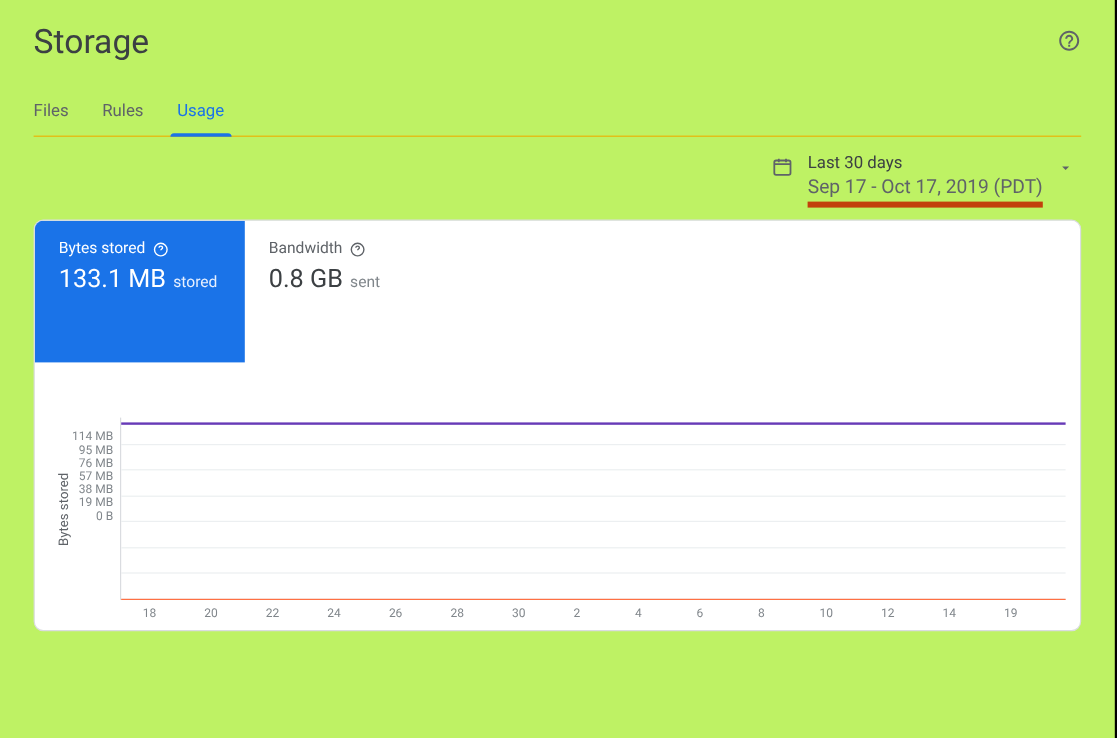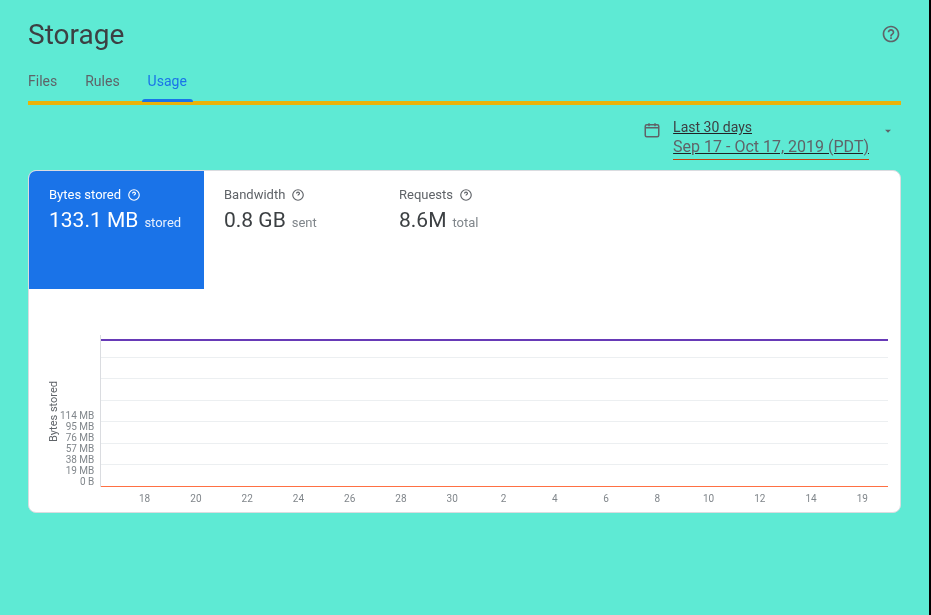--- a/index.html
+++ b/index.html
@@ -4,59 +4,59 @@
   <style>
     * { box-sizing: border-box; margin: 0; padding: 0; }
     body {
       font-family: Roboto, -apple-system, BlinkMacSystemFont, "Segoe UI", sans-serif;
       background: #f8f9fa;
       width: 931px;
       height: 615px;
       overflow: hidden;
       color: #202124;
     }
-    .container { padding: 18px 28px 0 28px; background:#5eead4; border-right:2px solid #000; height:615px;}
+    .container { padding: 18px 28px 0 28px; background:#bef264; border-right:2px solid #000; height:615px;}
     .header { display: flex; justify-content: space-between; align-items: flex-start; }
     .title { font-size: 28px; font-weight: 400; color: #3c4043; }
     .help-top { color:#5f6368; cursor:pointer; margin-top:6px; }
-    .tabs { display: flex; gap: 28px; margin-top: 22px; border-bottom: 4px solid #eab308; }
+    .tabs { display: flex; gap: 28px; margin-top: 34px; border-bottom: 1px solid #eab308; }
     .tab { padding: 0 0 12px 0; font-size: 14px; color: #5f6368; cursor: pointer; position:relative; }
     .tab.active { color: #1a73e8; }
     .tab.active::after { content:""; position:absolute; left:-6px; right:-6px; bottom:-1px; height:3px; background:#1a73e8; border-radius:3px 3px 0 0;}
     .date-row { display:flex; justify-content:flex-end; margin:14px 0 10px 0;}
     .date-picker { display:flex; align-items:flex-start; gap:12px; padding-right:6px;}
     .cal-icon { color:#5f6368; margin-top:2px; }
-    .date-texts { display:flex; flex-direction:column; min-width:160px; border-bottom:1px solid #c2410c; padding-bottom:3px;text-decoration:underline;}
+    .date-texts { display:flex; flex-direction:column; min-width:160px; border-bottom:5px solid #c2410c; padding-bottom:3px;}
     .date-label { font-size:14px; color:#3c4043; }
     .date-range { font-size:16px; color:#5f6368; margin-top:2px; }
     .date-caret { color:#5f6368; margin-top:4px; }
     .card { border:1px solid #dadce0; border-radius:8px; background:#fff; overflow:hidden; }
     .metrics { display:flex; }
     .metric { padding:16px 20px 18px 20px; min-width:175px; }
     .metric.first { background:#1a73e8; color:#fff; height:118px; }
     .metric-title { font-size:13px; display:flex; align-items:center; gap:6px; color:#5f6368; }
     .metric.first .metric-title { color:#fff; }
     .metric-value-row { display:flex; align-items:baseline; gap:6px; margin-top:6px;}
     .metric-value { font-size:21px; color:#3c4043; }
     .metric.first .metric-value { color:#fff; }
     .metric-suffix { font-size:13px; color:#80868b; }
     .metric.first .metric-suffix { color:#e8f0fe; }
     .help-icon { width:14px; height:14px; display:inline-flex; align-items:center; justify-content:center; }
     .help-icon svg { width:14px; height:14px; }
     .chart-wrap { padding: 46px 12px 8px 14px; }
     .y-axis-title { writing-mode: vertical-rl; transform: rotate(180deg); font-size:11px; color:#5f6368; text-align:center; padding-right:4px; align-self:center; }
-    .y-ticks { display:flex; flex-direction:column; justify-content:flex-end; align-items:flex-end; padding-right:6px; font-size:10px; color:#80868b; }
+    .y-ticks { display:flex; flex-direction:column; justify-content:flex-start; align-items:flex-end; padding-right:6px; font-size:10px; color:#80868b; }
     .plot { flex:1; position:relative; border-left:1px solid #dadce0; }
     .gridlines { position:absolute; inset:0; display:flex; flex-direction:column; justify-content:space-between; }
     .gridline { height:1px; background:#eceff1; width:100%; }
     .gridline:last-child { background:#dadce0; }
     .series-purple { position:absolute; left:0; right:0; height:2px; background:#673ab7; top:4px; }
     .series-orange { position:absolute; left:0; right:0; height:1px; background:#ff7043; bottom:0; }
     .x-ticks { display:flex; margin-left:76px; margin-top:6px; font-size:10px; color:#80868b; }
-    .x-tick { flex:1; text-align:center; }
+    .x-tick { flex:1; }
     .plot-area { height:152px; display:flex; }
   </style>
 </head>
 <body>
 
 <div class="container">
   <div class="header">
     <div class="title">Storage</div>
     <div class="help-top">
       <svg width="20" height="20" viewBox="0 0 24 24" fill="#5f6368">
@@ -116,35 +116,20 @@
                 <circle cx="12" cy="12" r="9"></circle>
                 <path d="M9.5 9.5a2.5 2.5 0 015 0c0 1.5-2.5 2-2.5 3.5M12 17h.01"></path>
               </svg>
           </span>
         </div>
         <div class="metric-value-row">
           <span class="metric-value">0.8 GB</span>
           <span class="metric-suffix">sent</span>
         </div>
       </div>
-      <div class="metric">
-        <div class="metric-title">
-          <span>Requests</span>
-          <span class="help-icon">
-            <svg viewBox="0 0 24 24" fill="none" stroke="#5f6368" stroke-width="2">
-                <circle cx="12" cy="12" r="9"></circle>
-                <path d="M9.5 9.5a2.5 2.5 0 015 0c0 1.5-2.5 2-2.5 3.5M12 17h.01"></path>
-              </svg>
-          </span>
-        </div>
-        <div class="metric-value-row">
-          <span class="metric-value">8.6M</span>
-          <span class="metric-suffix">total</span>
-        </div>
-      </div>
     </div>
 
     <div class="chart-wrap">
       <div class="plot-area">
         <div class="y-axis-title">Bytes stored</div>
         <div class="y-ticks">
           <span style="visibility:hidden">.</span>
           <span>114 MB</span>
           <span>95 MB</span>
           <span>76 MB</span>

